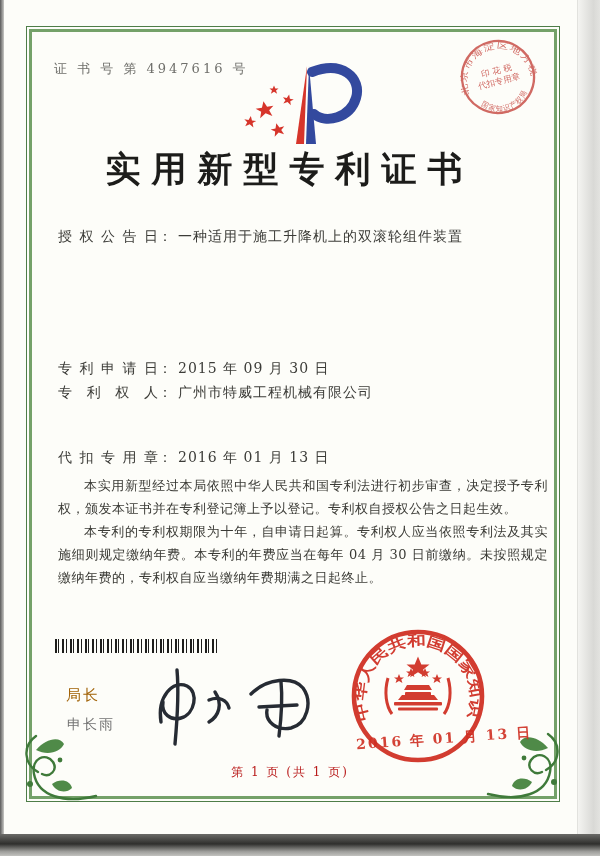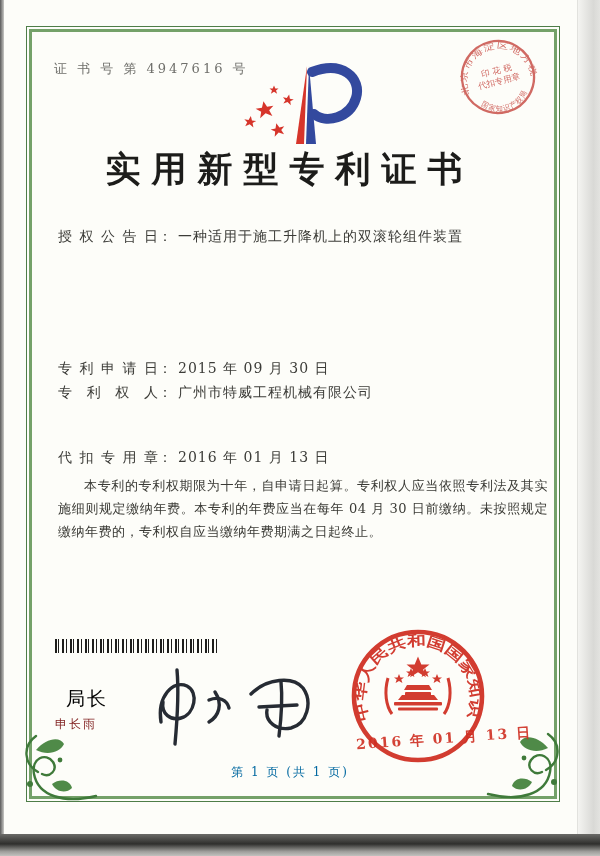--- a/index.html
+++ b/index.html
@@ -29,25 +29,25 @@
   .field-value{letter-spacing:1px;text-align:center;}
   .paras{left:58px;top:474px;width:490px;font-size:13px;line-height:23px;color:#3a3a35;
          text-align:justify;letter-spacing:.5px;}
   .paras p{margin:0;text-indent:2em;}
   .barcode{left:55px;top:639px;width:162px;height:14px;
            background:repeating-linear-gradient(90deg,
              #1d1d1b 0 2px,rgba(0,0,0,0) 2px 3px,
              #1d1d1b 3px 4px,rgba(0,0,0,0) 4px 7px,
              #1d1d1b 7px 9px,rgba(0,0,0,0) 9px 11px,
              #1d1d1b 11px 12px,rgba(0,0,0,0) 12px 15px);}
-  .director{left:66px;top:686px;font-size:19px;color:#000000;letter-spacing:2px;
+  .director{left:66px;top:686px;font-size:15px;color:#a16207;letter-spacing:2px;
             font-family:"DejaVu Sans","Liberation Sans",sans-serif;}
-  .director-name{left:55px;top:716px;font-size:12px;color:#7f1d1d;letter-spacing:2px;
+  .director-name{left:67px;top:716px;font-size:14px;color:#737373;letter-spacing:2px;
             font-family:"DejaVu Sans","Liberation Sans",sans-serif;}
-  .footer{left:26px;top:764px;width:528px;text-align:center;font-size:12px;color:#0369a1;letter-spacing:2px;}
+  .footer{left:26px;top:764px;width:528px;text-align:center;font-size:12px;color:#b91c1c;letter-spacing:2px;}
   .seal-date{left:356px;top:730px;font-size:14px;color:#cf2e21;letter-spacing:2px;
              transform:rotate(-4deg);opacity:.9;font-weight:bold;z-index:6;}
   svg text{font-family:"DejaVu Serif","Liberation Serif",serif;}
 </style>
 </head>
 <body>
 
 <div class="scene">
 
   <div class="abs cert-no">证 书 号 第 4947616 号</div>
@@ -94,20 +94,21 @@
     <span class="field-label">专利申请日</span><span class="field-colon">：</span><span class="field-value">2015 年 09 月 30 日</span>
   </div>
   <div class="abs field-row" style="top:384px;">
     <span class="field-label">专利权人</span><span class="field-colon">：</span><span class="field-value">广州市特威工程机械有限公司</span>
   </div>
   <div class="abs field-row" style="top:449px;">
     <span class="field-label">代扣专用章</span><span class="field-colon">：</span><span class="field-value">2016 年 01 月 13 日</span>
   </div>
 
   <div class="abs paras">
+    <p>本实用新型经过本局依照中华人民共和国专利法进行初步审查，决定授予专利权，颁发本证书并在专利登记簿上予以登记。专利权自授权公告之日起生效。</p>
     <p>本专利的专利权期限为十年，自申请日起算。专利权人应当依照专利法及其实施细则规定缴纳年费。本专利的年费应当在每年 04 月 30 日前缴纳。未按照规定缴纳年费的，专利权自应当缴纳年费期满之日起终止。</p>
   </div>
 
   <div class="abs barcode"></div>
 
   <div class="abs director">局长</div>
   <div class="abs director-name">申长雨</div>
 
   <div class="abs" style="left:145px;top:662px;width:180px;height:92px;">
     <svg width="180" height="92" viewBox="0 0 180 92" fill="none" stroke="#262b33" stroke-width="3.4" stroke-linecap="round">

